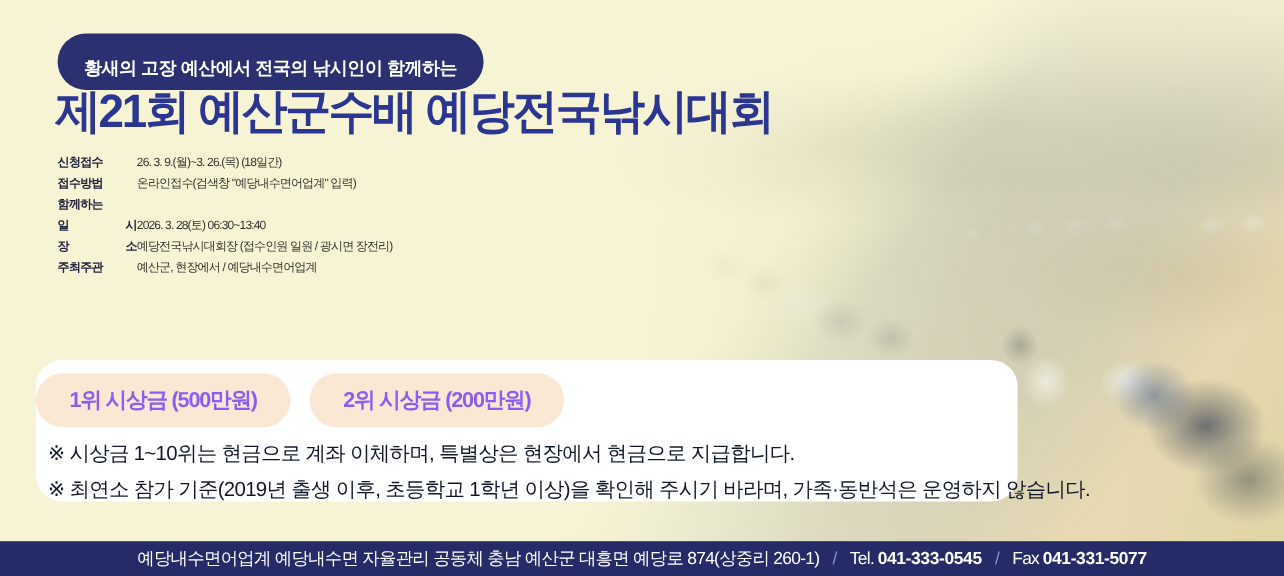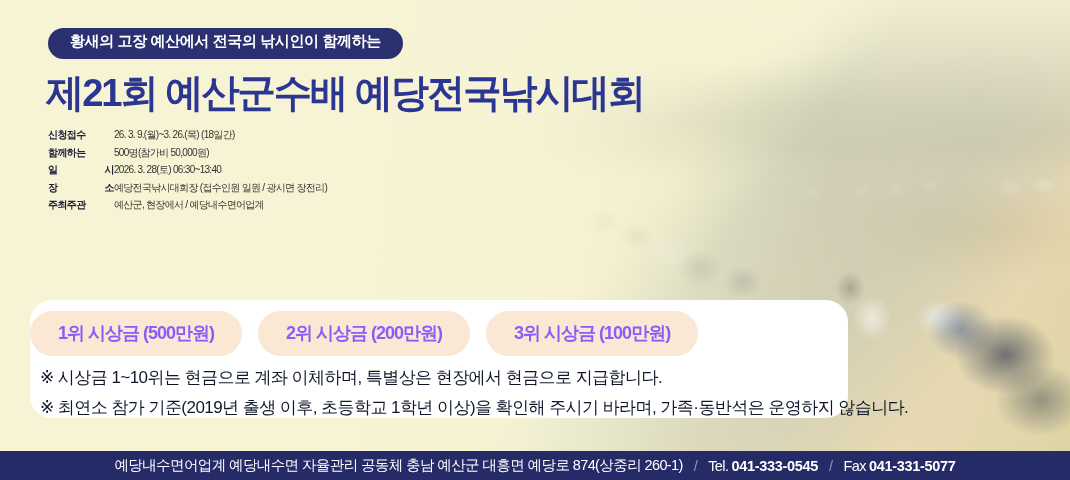--- a/index.html
+++ b/index.html
@@ -78,21 +78,21 @@
 
   
   .content { position:absolute; inset:0; }
 
   .badge {
     position:absolute; left:48px; top:28px;
     background:#2b3070;
     color:#ffffff;
     font-size:15px; font-weight:700;
     letter-spacing:-.4px;
-    padding:4px 22px 8px 22px;
+    padding:20px 22px 8px 22px;
     border-radius:999px;
     white-space:nowrap;
   }
 
   .title {
     position:absolute; left:46px; top:66px;
     font-size:39px; font-weight:700;
     color:#2b3592;
     letter-spacing:-2.1px;
     white-space:nowrap;
@@ -183,24 +183,27 @@
 
     <div class="title">제21회 예산군수배 예당전국낚시대회</div>
 
     <div class="info">
 
       <div class="info-row">
         <span class="info-label">신청접수</span>
         <span class="info-value">26. 3. 9.(월)~3. 26.(목) (18일간)</span>
       </div>
 
+      <div class="info-row">
+        <span class="info-label">접수방법</span>
+        <span class="info-value">온라인접수(검색창 "예당내수면어업계" 입력)</span>
+      </div>
 
       <div class="info-row">
         <span class="info-label">함께하는</span>
-        <span class="info-value">500명(참가비 50,000원)</span>
       </div>
 
       <div class="info-row">
         <span class="info-label spread">
           <span>일</span>
           <span>시</span>
         </span>
         <span class="info-value">2026. 3. 28(토) 06:30~13:40</span>
       </div>
 
@@ -217,21 +220,20 @@
         <span class="info-value">예산군, 현장에서 /  예당내수면어업계</span>
       </div>
 
     </div>
 
     <div class="card"></div>
 
     <div class="prizes">
       <div class="pill">1위 시상금 (500만원)</div>
       <div class="pill">2위 시상금 (200만원)</div>
-      <div class="pill">3위 시상금 (100만원)</div>
     </div>
 
     <div class="notices">
       <div class="notice-line">※ 시상금 1~10위는 현금으로 계좌 이체하며, 특별상은 현장에서 현금으로 지급합니다.</div>
       <div class="notice-line">※ 최연소 참가 기준(2019년 출생 이후, 초등학교 1학년 이상)을 확인해 주시기 바라며, 가족·동반석은 운영하지 않습니다.</div>
     </div>
 
     <div class="footer">
       <span class="addr">예당내수면어업계 예당내수면 자율관리 공동체 충남 예산군 대흥면 예당로 874(상중리 260-1)</span>
       <span class="sep">/</span>

